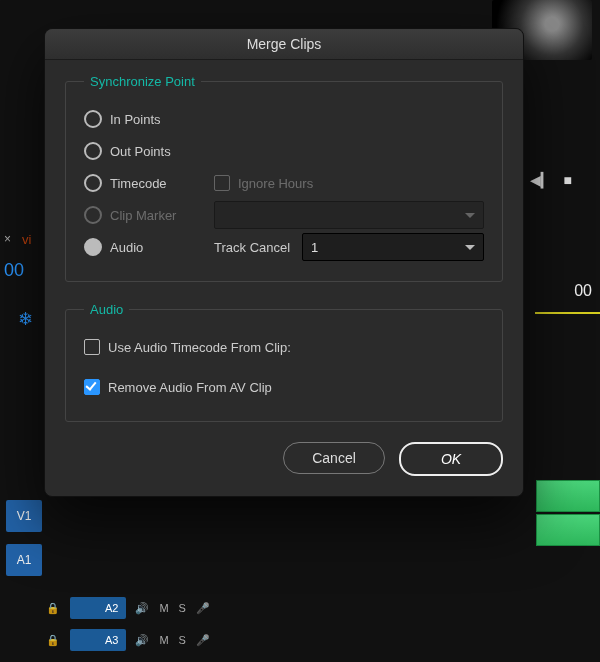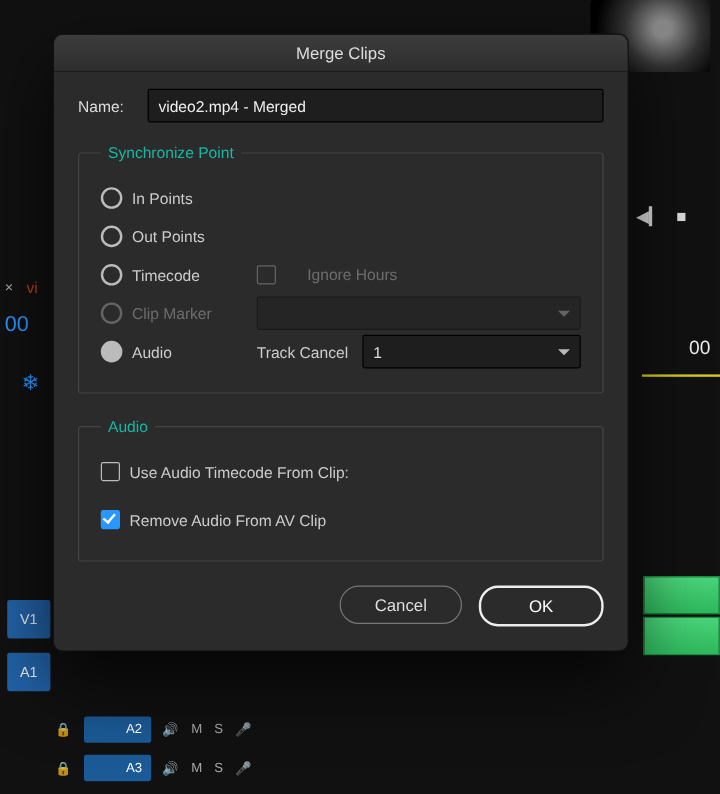--- a/index.html
+++ b/index.html
@@ -36,21 +36,21 @@
   .radio-filled { width: 14px; height: 14px; border: 2px solid #bbb; border-radius: 50%; background: #bbb; display: inline-block; }
   .disabled { opacity: 0.4; }
   .checkbox { width: 14px; height: 14px; border: 1.5px solid #bbb; border-radius: 2px; display: inline-block; }
   .checkbox.checked { background: #2a96ff; border-color: #2a96ff; position: relative; }
   .checkbox.checked::after { content: ""; position: absolute; left: 3px; top: 0px; width: 4px; height: 8px; border: solid #fff; border-width: 0 2px 2px 0; transform: rotate(40deg); }
   .dd { height: 26px; background: #1e1e1e; border: 1px solid #000; border-radius: 2px; display: flex; align-items: center; padding: 0 8px; color: #ddd; justify-content: space-between; }
   .chev { width: 0; height: 0; border-left: 5px solid transparent; border-right: 5px solid transparent; border-top: 5px solid #bbb; }
   .dlg-buttons { display: flex; justify-content: flex-end; gap: 14px; margin-top: 6px; }
   .btn { width: 100px; height: 30px; border-radius: 16px; display: flex; align-items: center; justify-content: center; font-size: 14px; cursor: pointer; }
   .btn-secondary { border: 1px solid #777; color: #ddd; background: transparent; }
-  .btn-primary { border: 2px solid #eee; color: #fff; background: transparent; font-weight: 500; }
+  .btn-primary { border: 2px solid #eee; color: #fff; background: transparent; font-weight: 500; font-style: italic; }
 </style>
 </head>
 <body>
 
 <div class="thumb"></div>
 <div class="playback-icons">
   <span class="pb-ico">◀▎</span>
   <span class="pb-ico">■</span>
 </div>
 <span class="tl-close">×</span>
@@ -79,24 +79,20 @@
   <span class="ico">🔊</span>
   <span>M</span>
   <span>S</span>
   <span class="ico">🎤</span>
 </div>
 
 <div class="dialog">
   <div class="titlebar">Merge Clips</div>
   <div class="dlg-body">
 
-    <div class="namerow">
-      <label>Name:</label>
-      <input class="text-input" value="video2.mp4 - Merged" style="">
-    </div>
 
     <fieldset>
       <legend>Synchronize Point</legend>
 
       <div class="optrow">
         <div class="radio-col">
           <span class="radio-outline"></span>
           <span>In Points</span>
         </div>
       </div>
@@ -104,21 +100,21 @@
         <div class="radio-col">
           <span class="radio-outline"></span>
           <span>Out Points</span>
         </div>
       </div>
       <div class="optrow">
         <div class="radio-col">
           <span class="radio-outline"></span>
           <span>Timecode</span>
         </div>
-        <div style="display:flex;gap:26px" class="disabled">
+        <div style="display:flex;align-items:center;gap:8px" class="disabled">
           <span class="checkbox"></span>
           <span>Ignore Hours</span>
         </div>
       </div>
       <div class="optrow disabled">
         <div class="radio-col">
           <span class="radio-outline"></span>
           <span>Clip Marker</span>
         </div>
         <div class="dd" style="flex:1">

